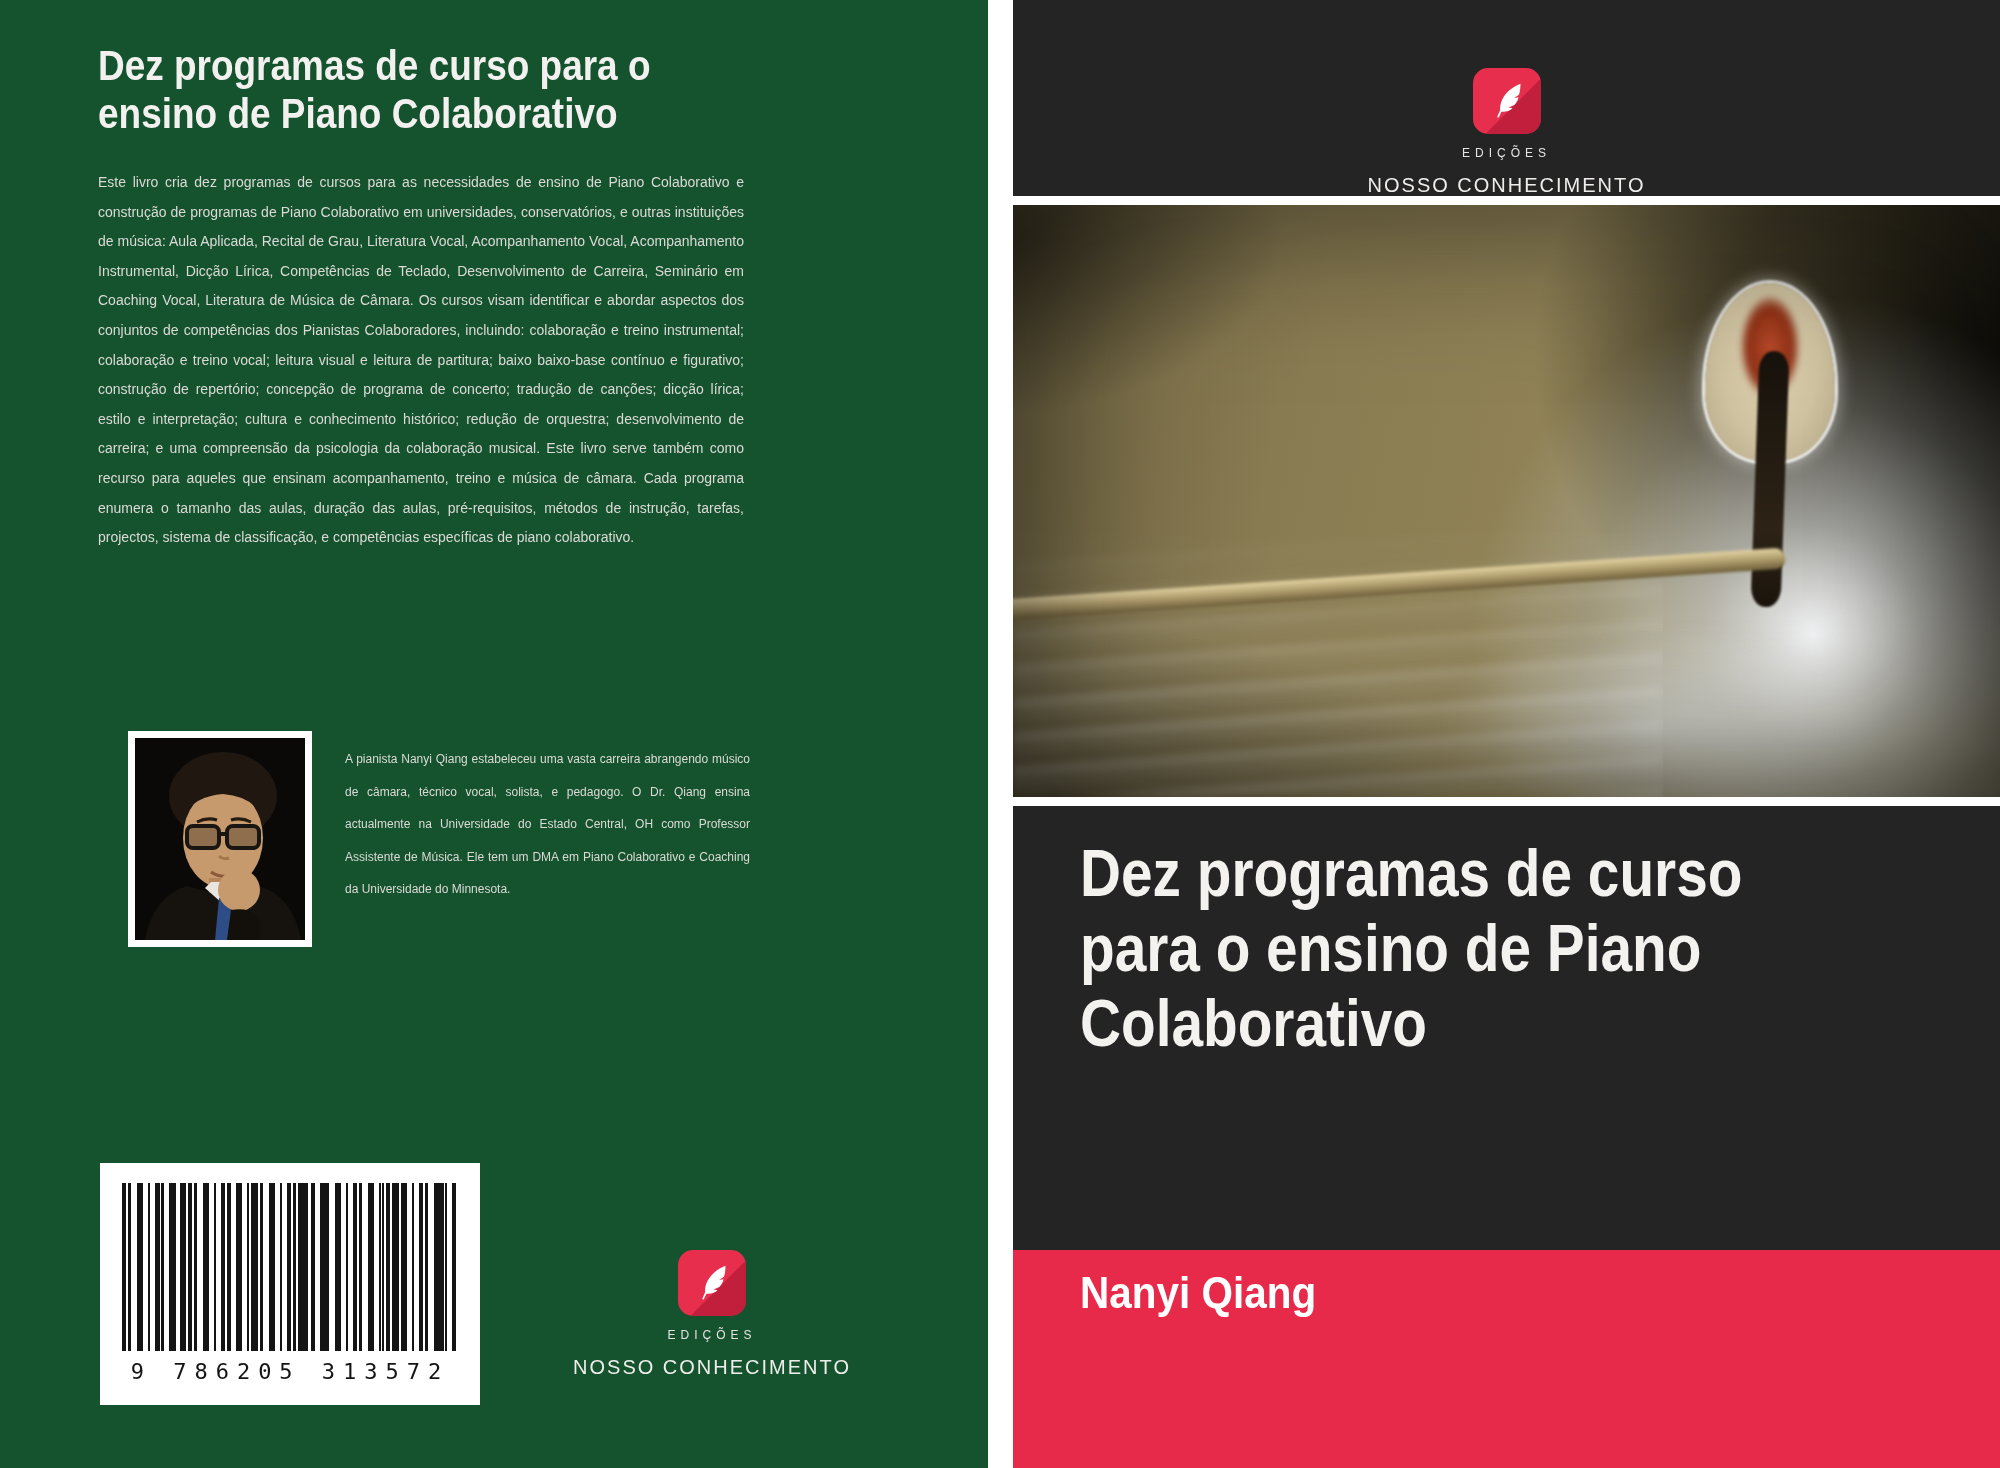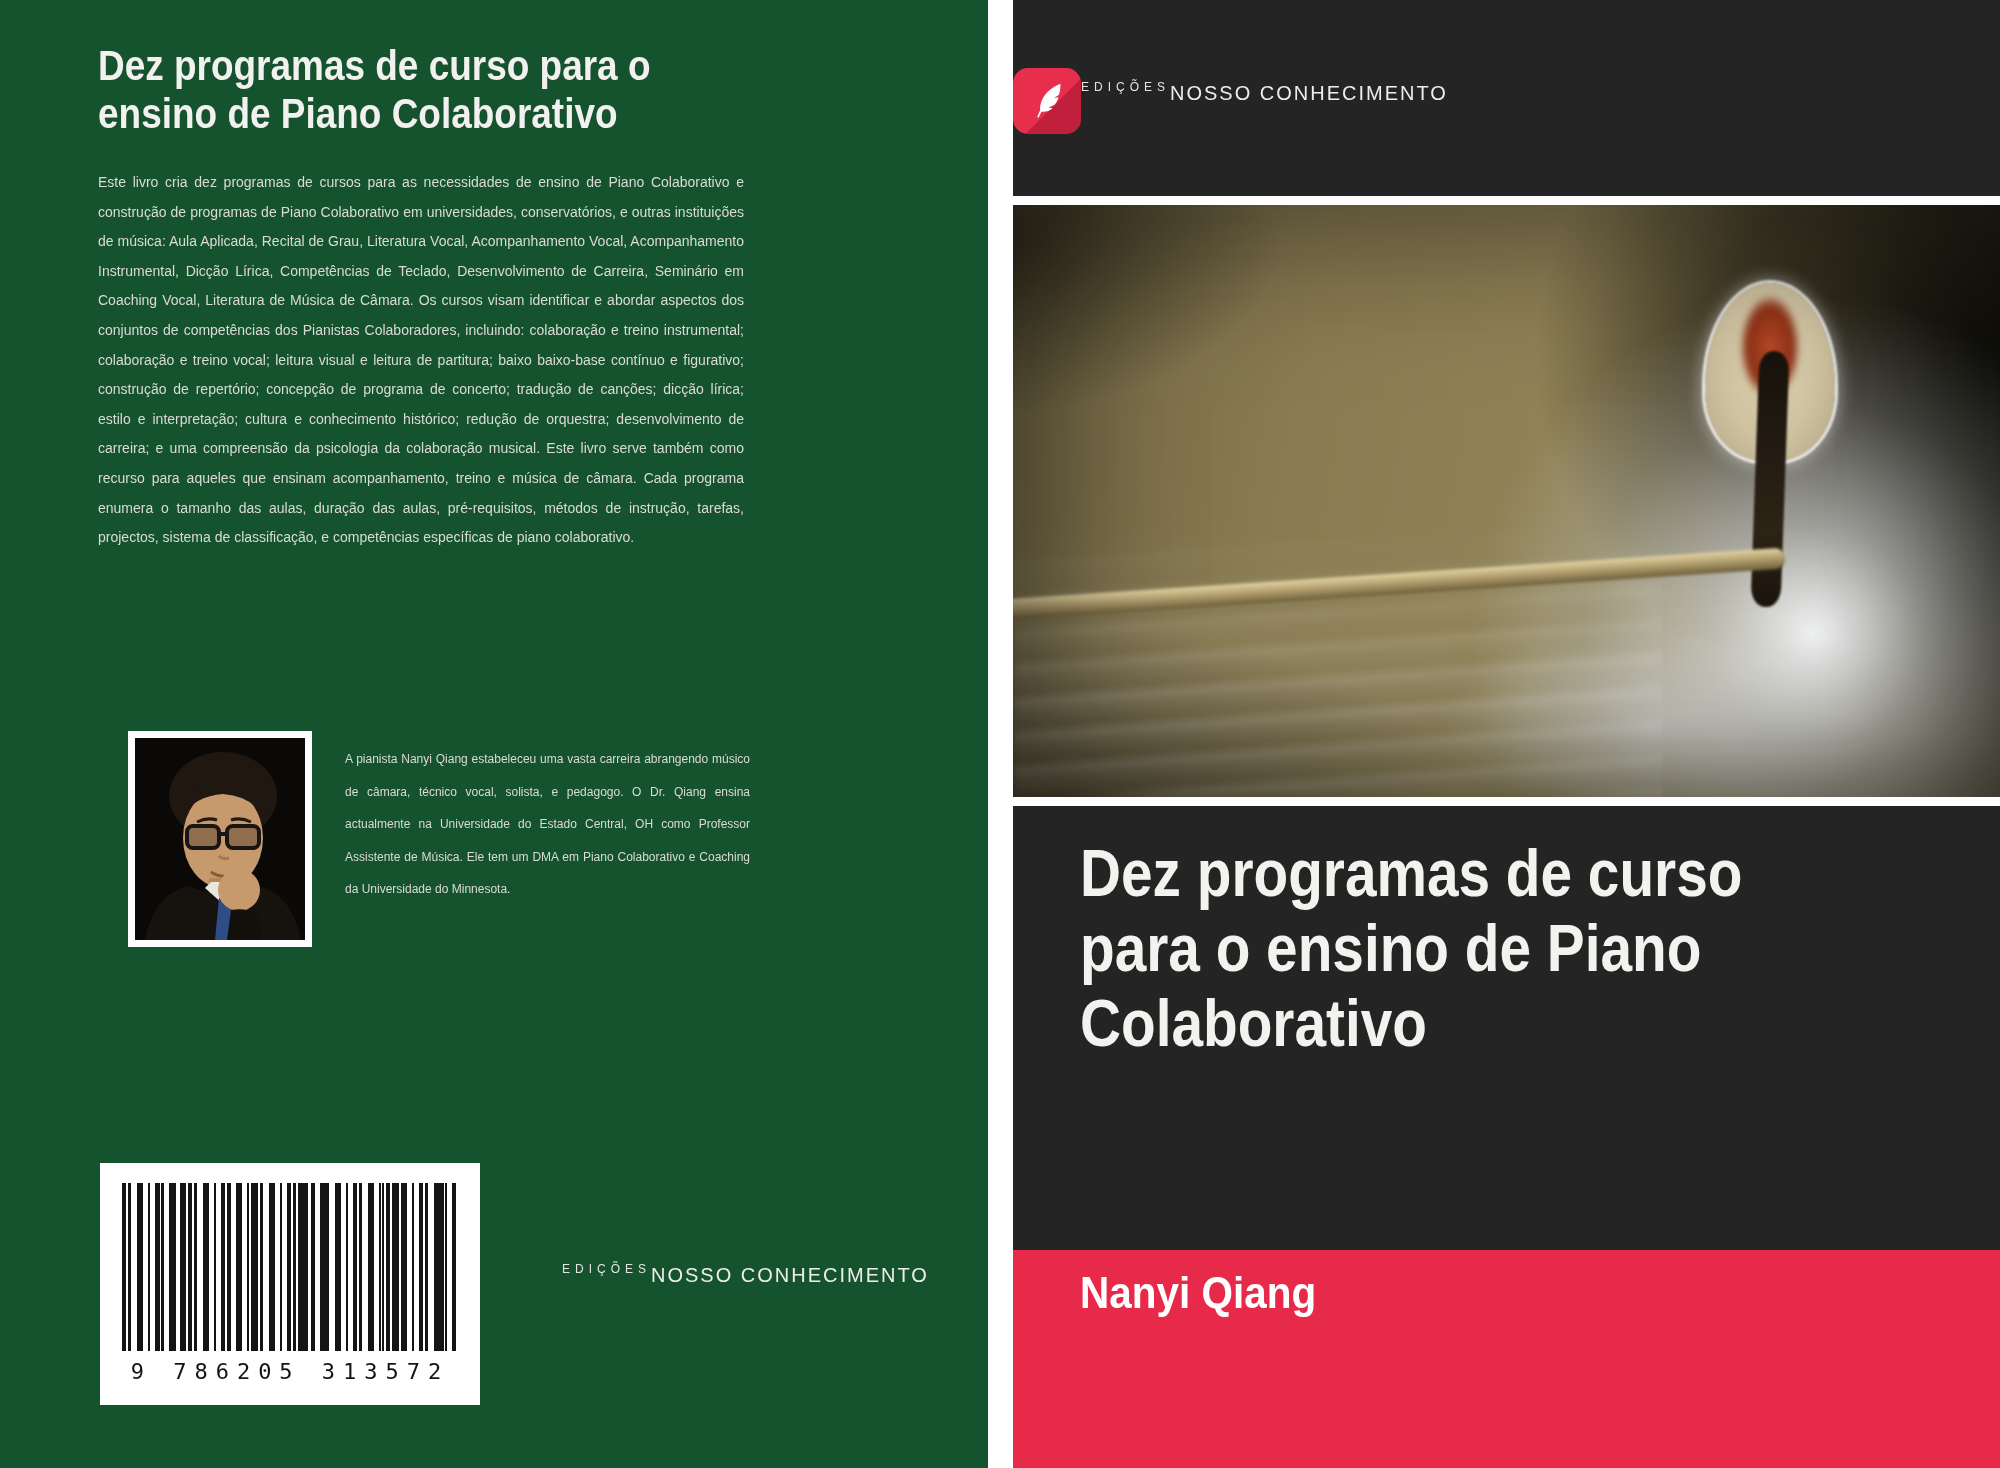--- a/index.html
+++ b/index.html
@@ -26,21 +26,21 @@
   .barcode-bars{height:168px;
     background:
       repeating-linear-gradient(90deg,#141414 0 4px,transparent 4px 6px,#141414 6px 9px,
         transparent 9px 15px,#141414 15px 21px,transparent 21px 26px,#141414 26px 28px,transparent 28px 33px),
       repeating-linear-gradient(90deg,transparent 0 34px,#141414 34px 38px,transparent 38px 47px,
         #141414 47px 49px,transparent 49px 58px,#141414 58px 64px,transparent 64px 71px);}
   .barcode-digits{margin-top:8px;color:#141414;text-align:center;
                   font-family:"DejaVu Sans Mono",monospace;font-size:22px;letter-spacing:8px;white-space:nowrap;}
 
   
-  .pub{display:flex;flex-direction:row;align-items:flex-start;}
+  .pub{display:flex;flex-direction:column;align-items:center;}
   .pub-square{position:relative;width:68px;height:66px;border-radius:15px;background:#e82e4d;overflow:hidden;}
   .pub-square:after{content:"";position:absolute;inset:0;border-radius:15px;
                     background:linear-gradient(135deg,transparent 58%,rgba(110,0,22,.32) 59%);}
   .pub-square svg{position:absolute;left:13px;top:10px;width:44px;height:46px;z-index:1;}
   .pub-top{margin-top:12px;color:#e6e4e2;font-size:12px;letter-spacing:5px;}
   .pub-bottom{margin-top:14px;color:#efedEB;font-size:20px;letter-spacing:2px;white-space:nowrap;}
   .back-pub{position:absolute;left:562px;top:1250px;width:300px;}
 
   
   .front{position:absolute;left:1013px;top:0;width:987px;height:1468px;background:#242424;}

